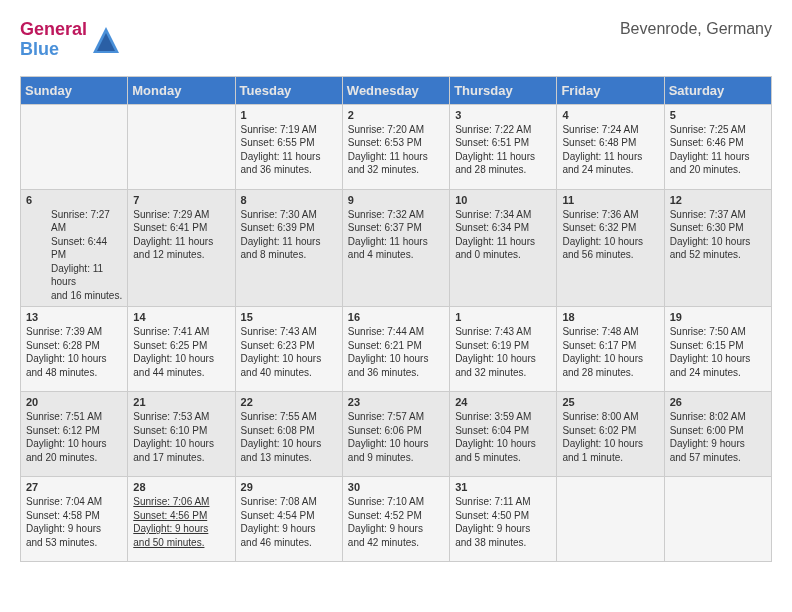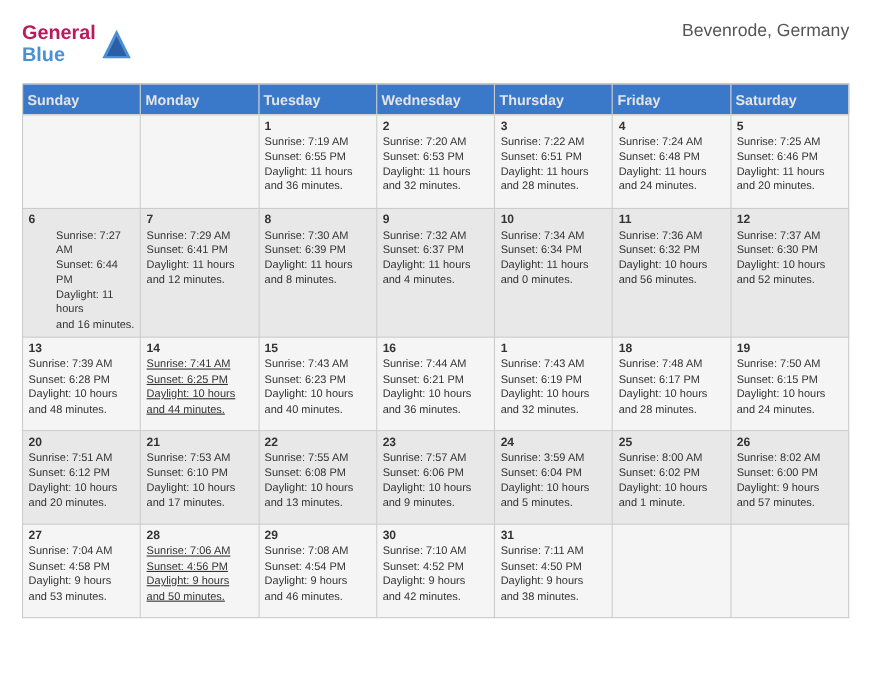--- a/index.html
+++ b/index.html
@@ -217,21 +217,21 @@
       <tr>
         <td>
           <span class="day-number">13</span>
           <div class="day-info" style="white-space: pre-line;">Sunrise: 7:39 AM
 Sunset: 6:28 PM
 Daylight: 10 hours
 and 48 minutes.</div>
         </td>
         <td>
           <span class="day-number">14</span>
-          <div class="day-info" style="white-space: pre-line; text-decoration: underline;">Sunrise: 7:41 AM
+          <div class="day-info" style="white-space: pre-line;">Sunrise: 7:41 AM
 Sunset: 6:25 PM
 Daylight: 10 hours
 and 44 minutes.</div>
         </td>
         <td>
           <span class="day-number">15</span>
           <div class="day-info" style="white-space: pre-line;">Sunrise: 7:43 AM
 Sunset: 6:23 PM
 Daylight: 10 hours
 and 40 minutes.</div>

